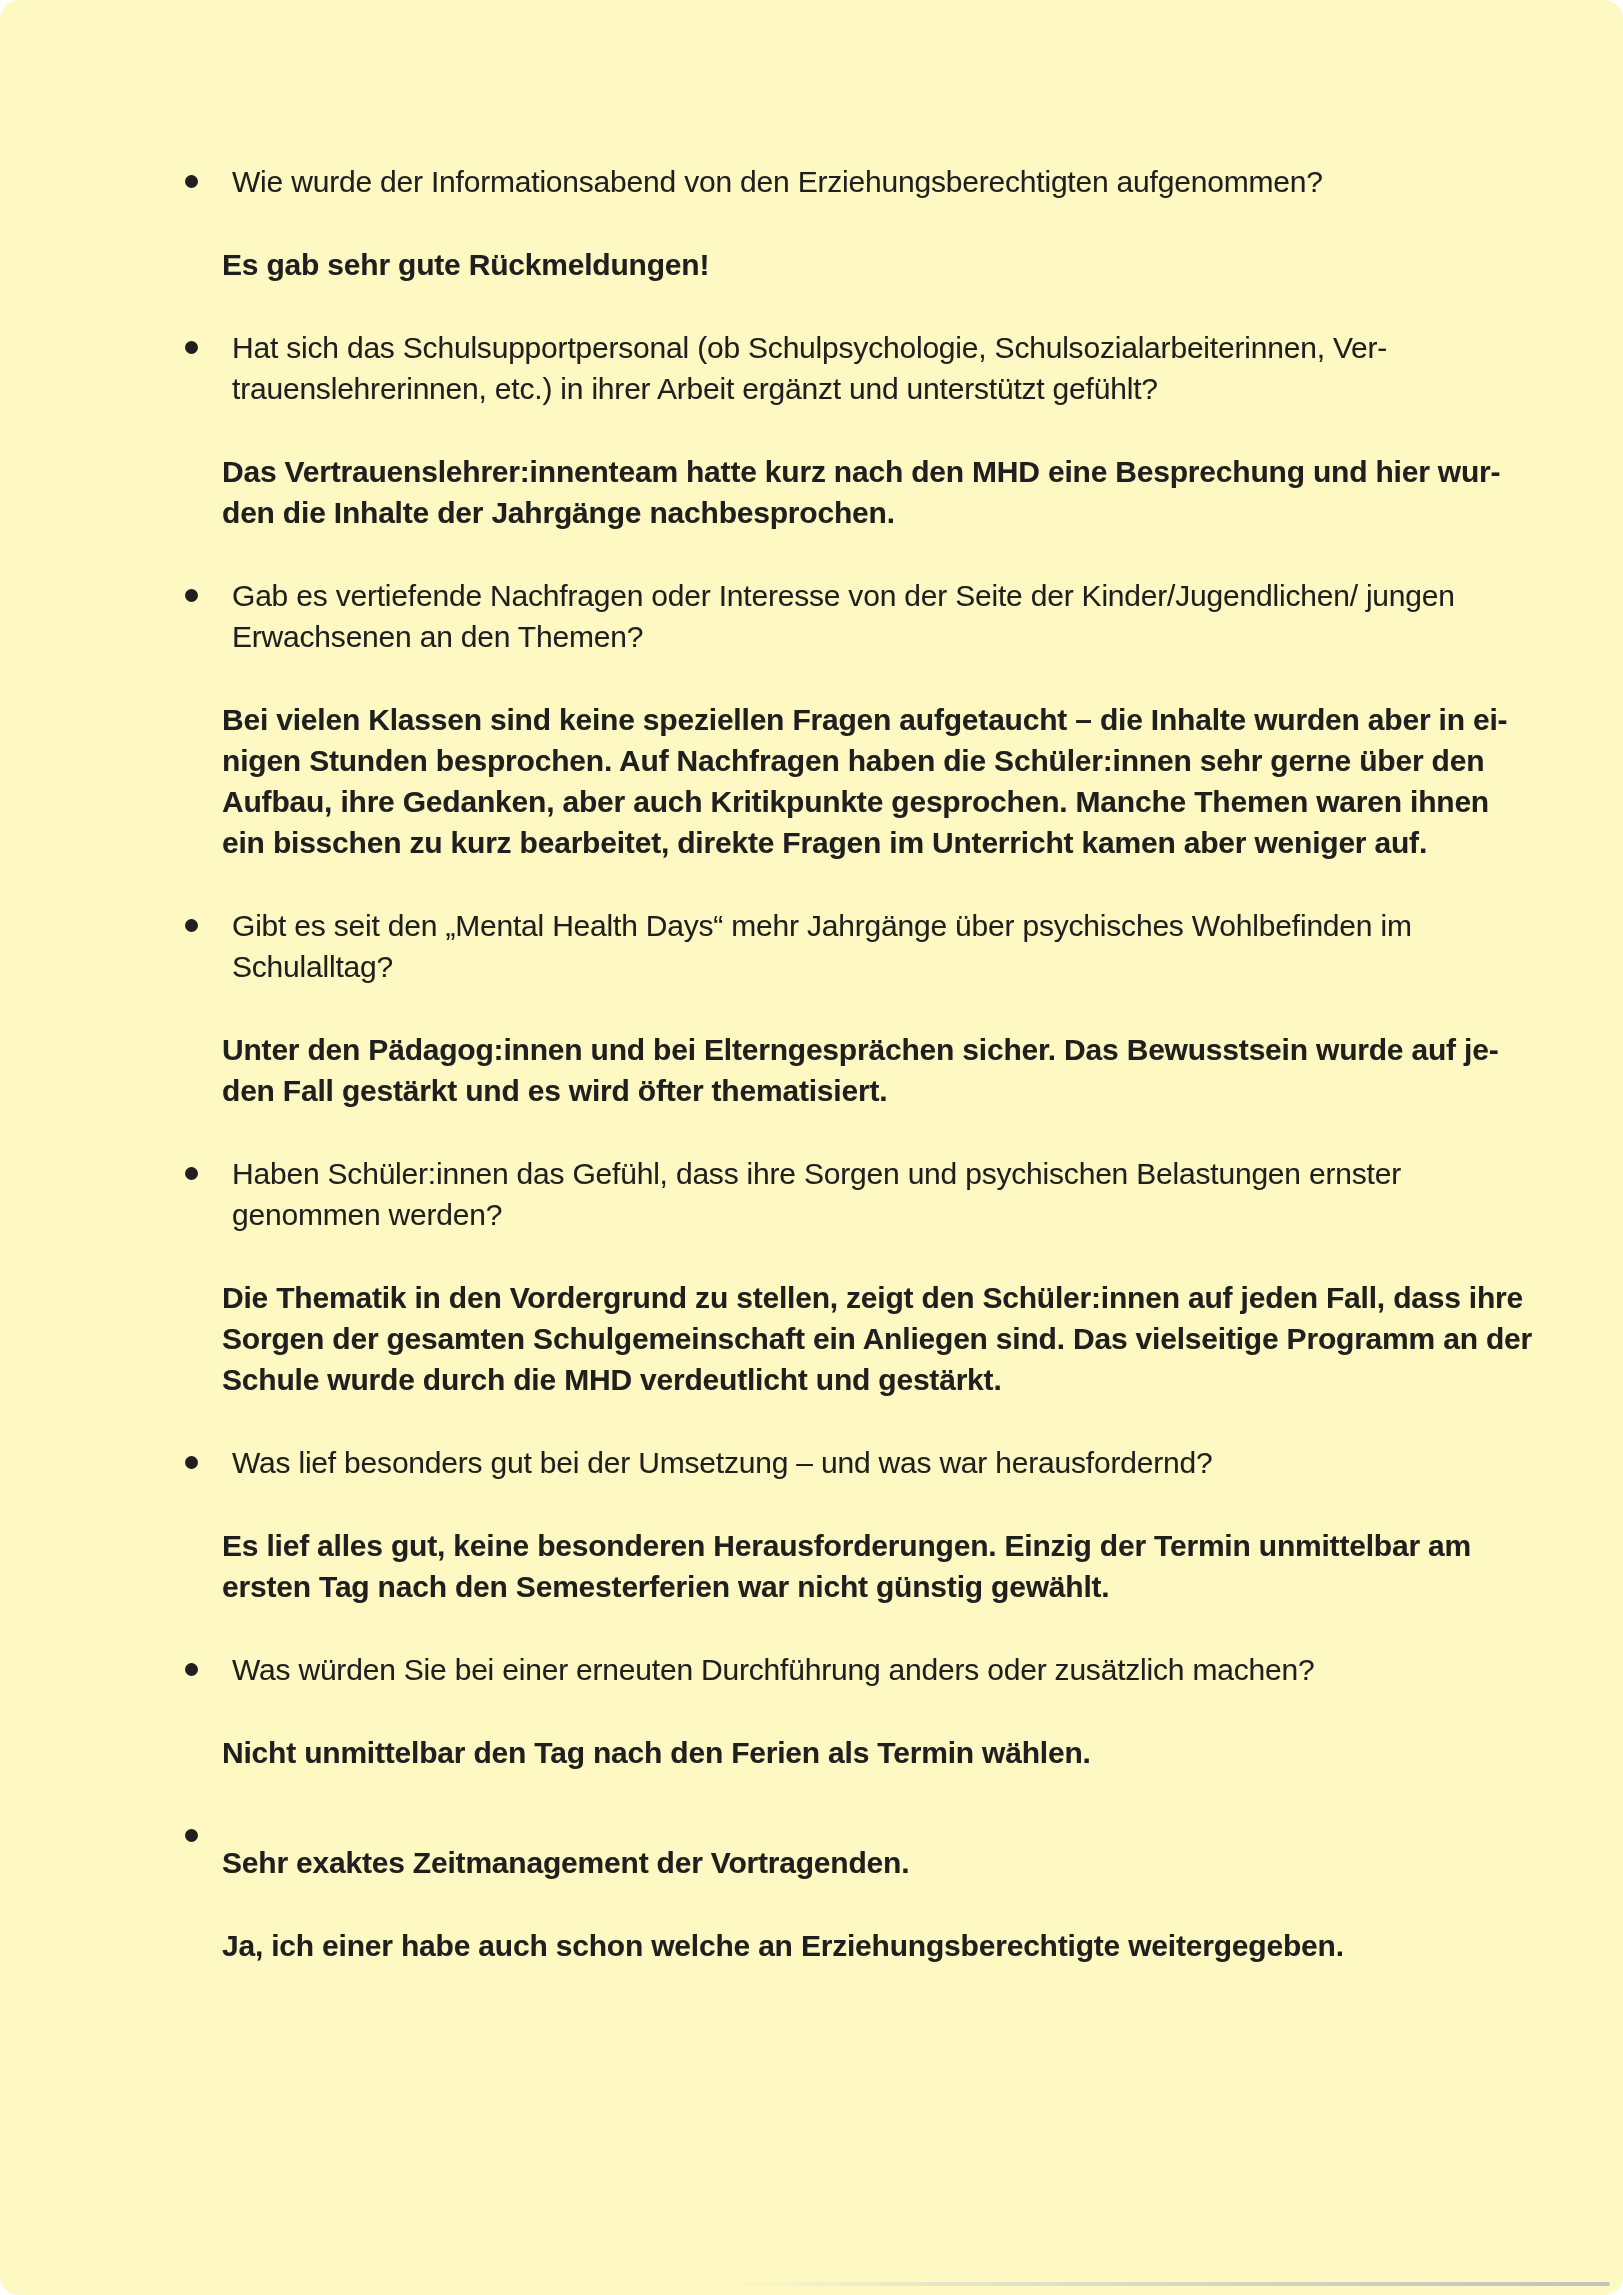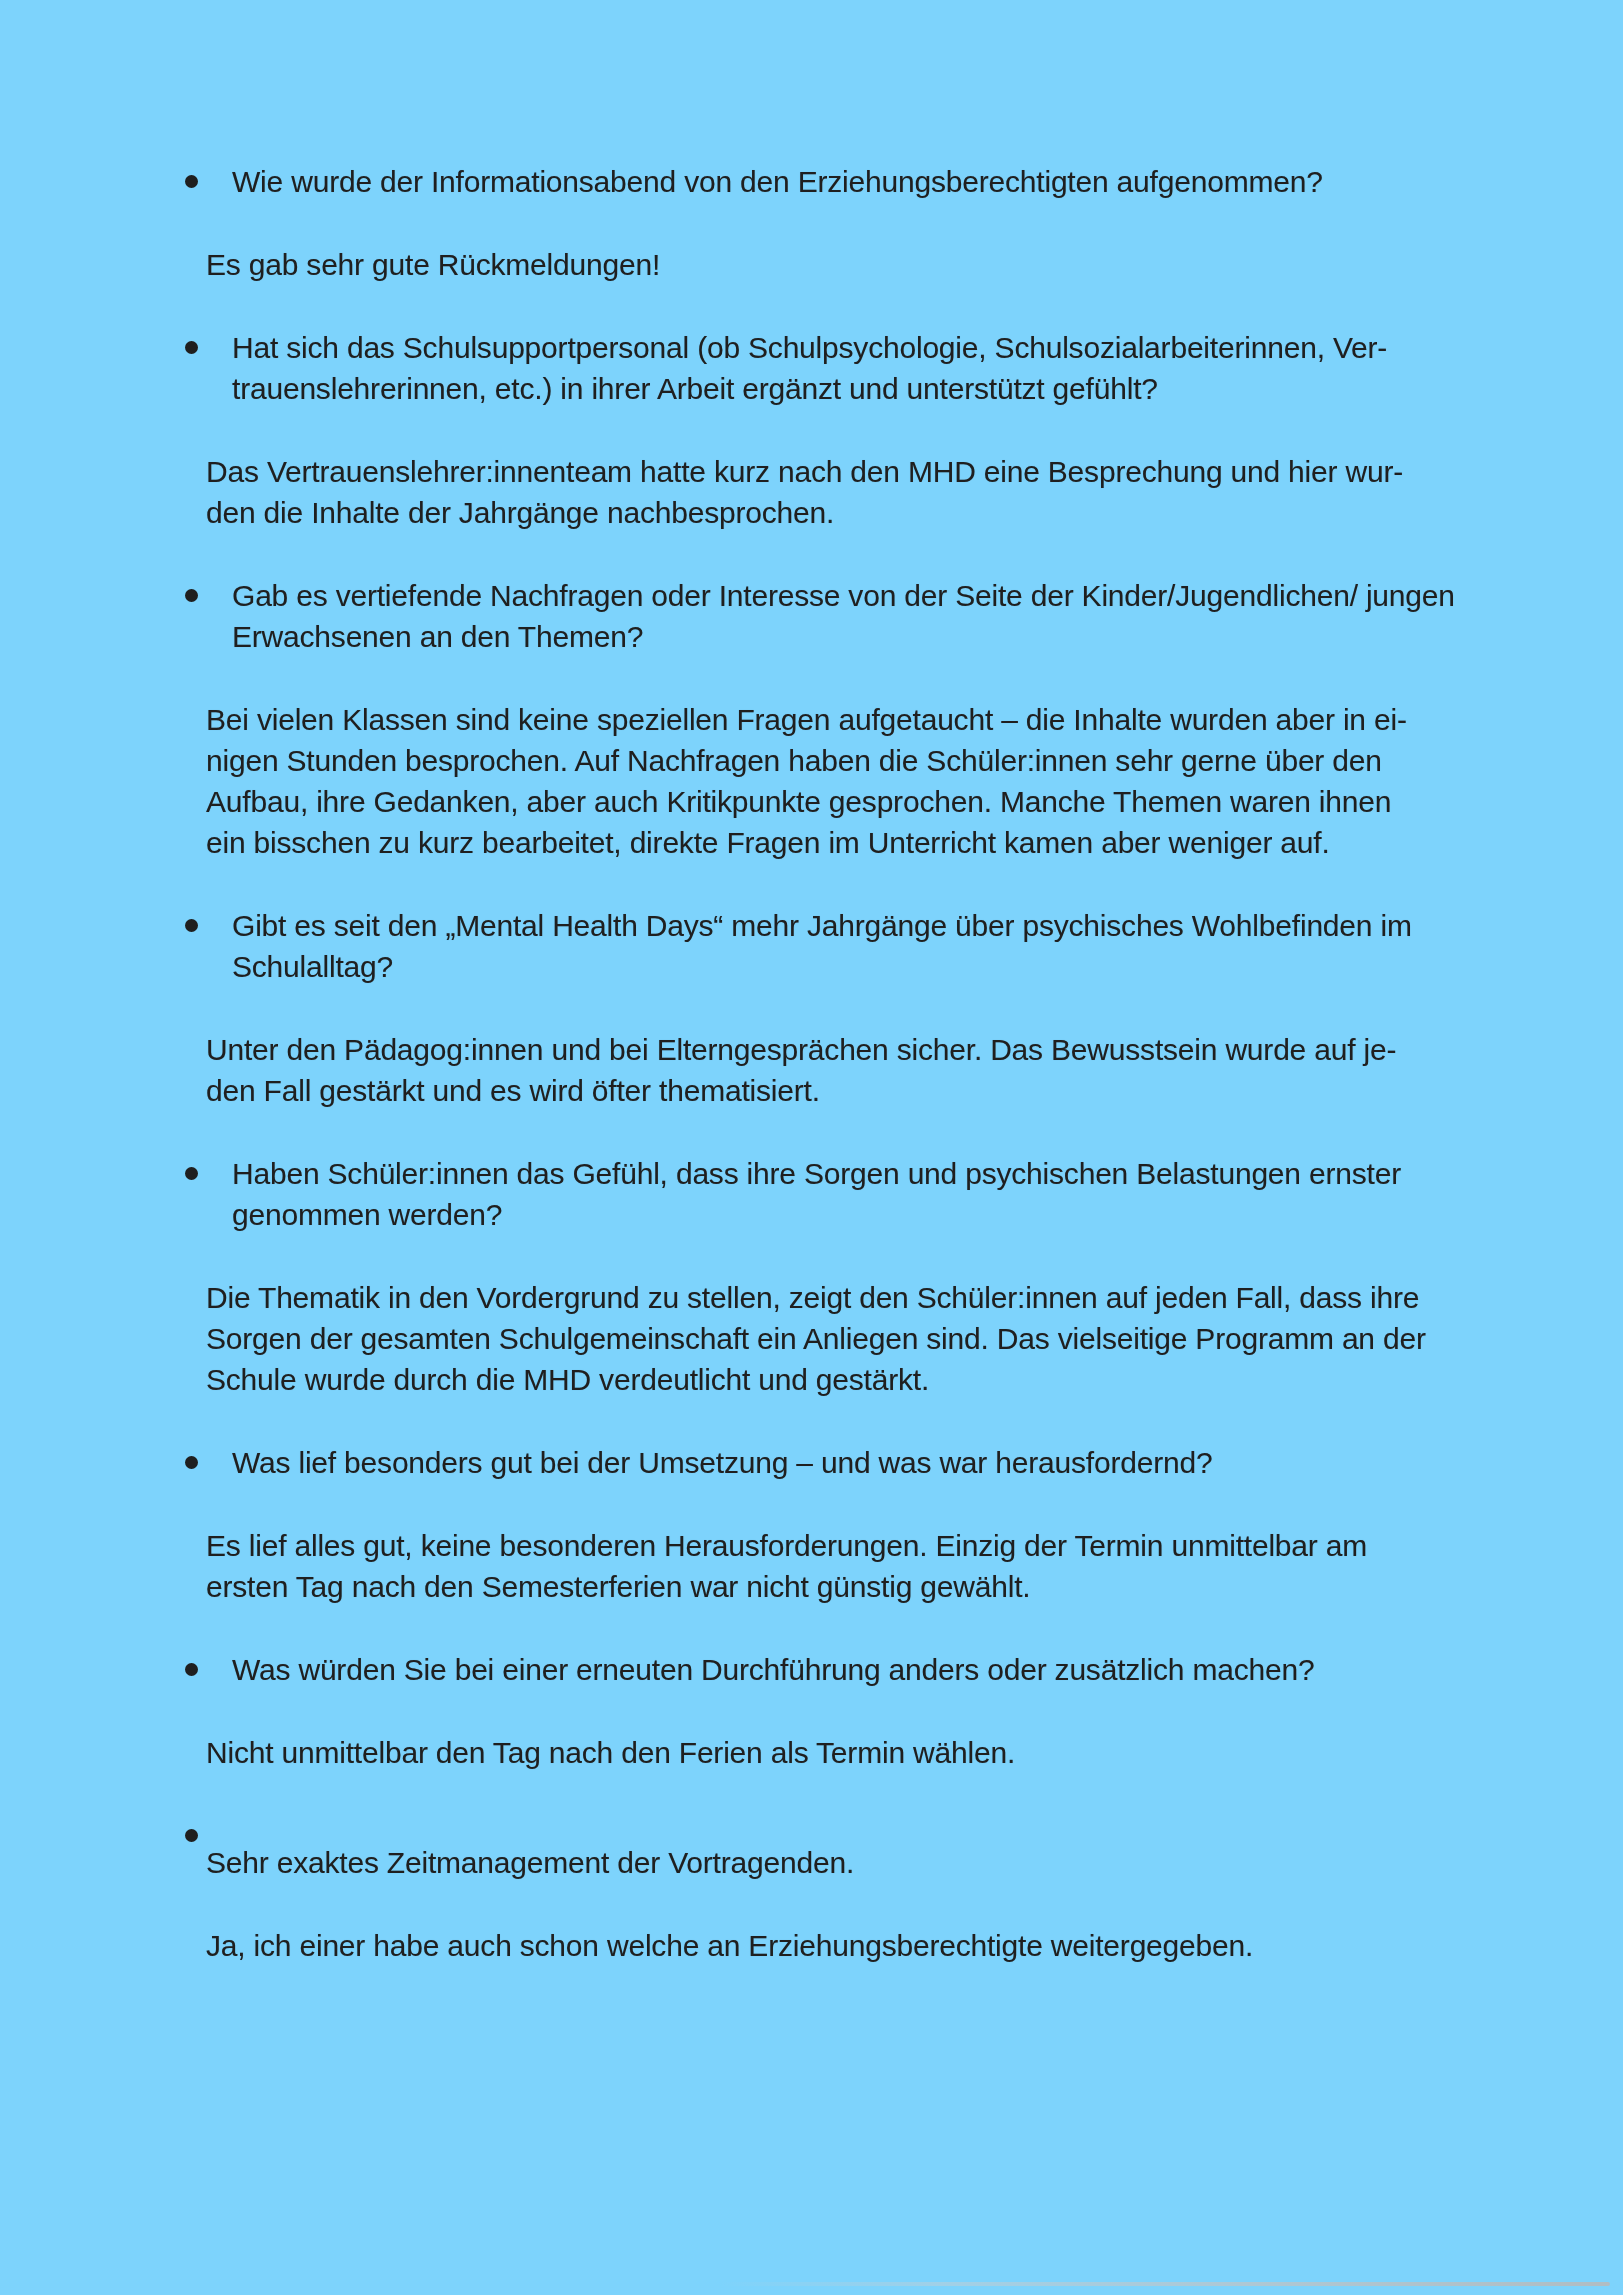--- a/index.html
+++ b/index.html
@@ -11,21 +11,22 @@
     width: 1623px;
     height: 2295px;
     position: relative;
     overflow: hidden;
     font-family: "Liberation Sans", sans-serif;
     color: #1f1f1f;
   }
   .page {
     position: absolute;
     inset: 0;
-    background: #7dd3fc;
+    background: #fef9c3;
+    border-radius: 19px;
   }
   .content {
     position: absolute;
     top: 161px;
     left: 185px;
     right: 79px;
   }
   .qa-item { margin: 0; }
   .question-row {
     display: flex;
@@ -45,21 +46,21 @@
   p.question, p.answer {
     margin: 0 0 42px 0;
     font-size: 30px;
     line-height: 41px;
     letter-spacing: -0.2px;
     white-space: pre-line;
     color: #1f1f1f;
     text-shadow: 0 0 0.7px rgba(30,30,30,0.25);
   }
   p.question { flex: 1; }
-  p.answer { margin-left: 21px; }
+  p.answer { margin-left: 37px; font-weight: bold; }
   .scan-line {
     position: absolute;
     left: 720px;
     right: 13px;
     top: 2282px;
     height: 3.9px;
     background: linear-gradient(to right,
       rgba(200,200,200,0) 0%,
       rgba(205,205,205,0.45) 25%,
       rgba(195,195,195,0.7) 60%,

